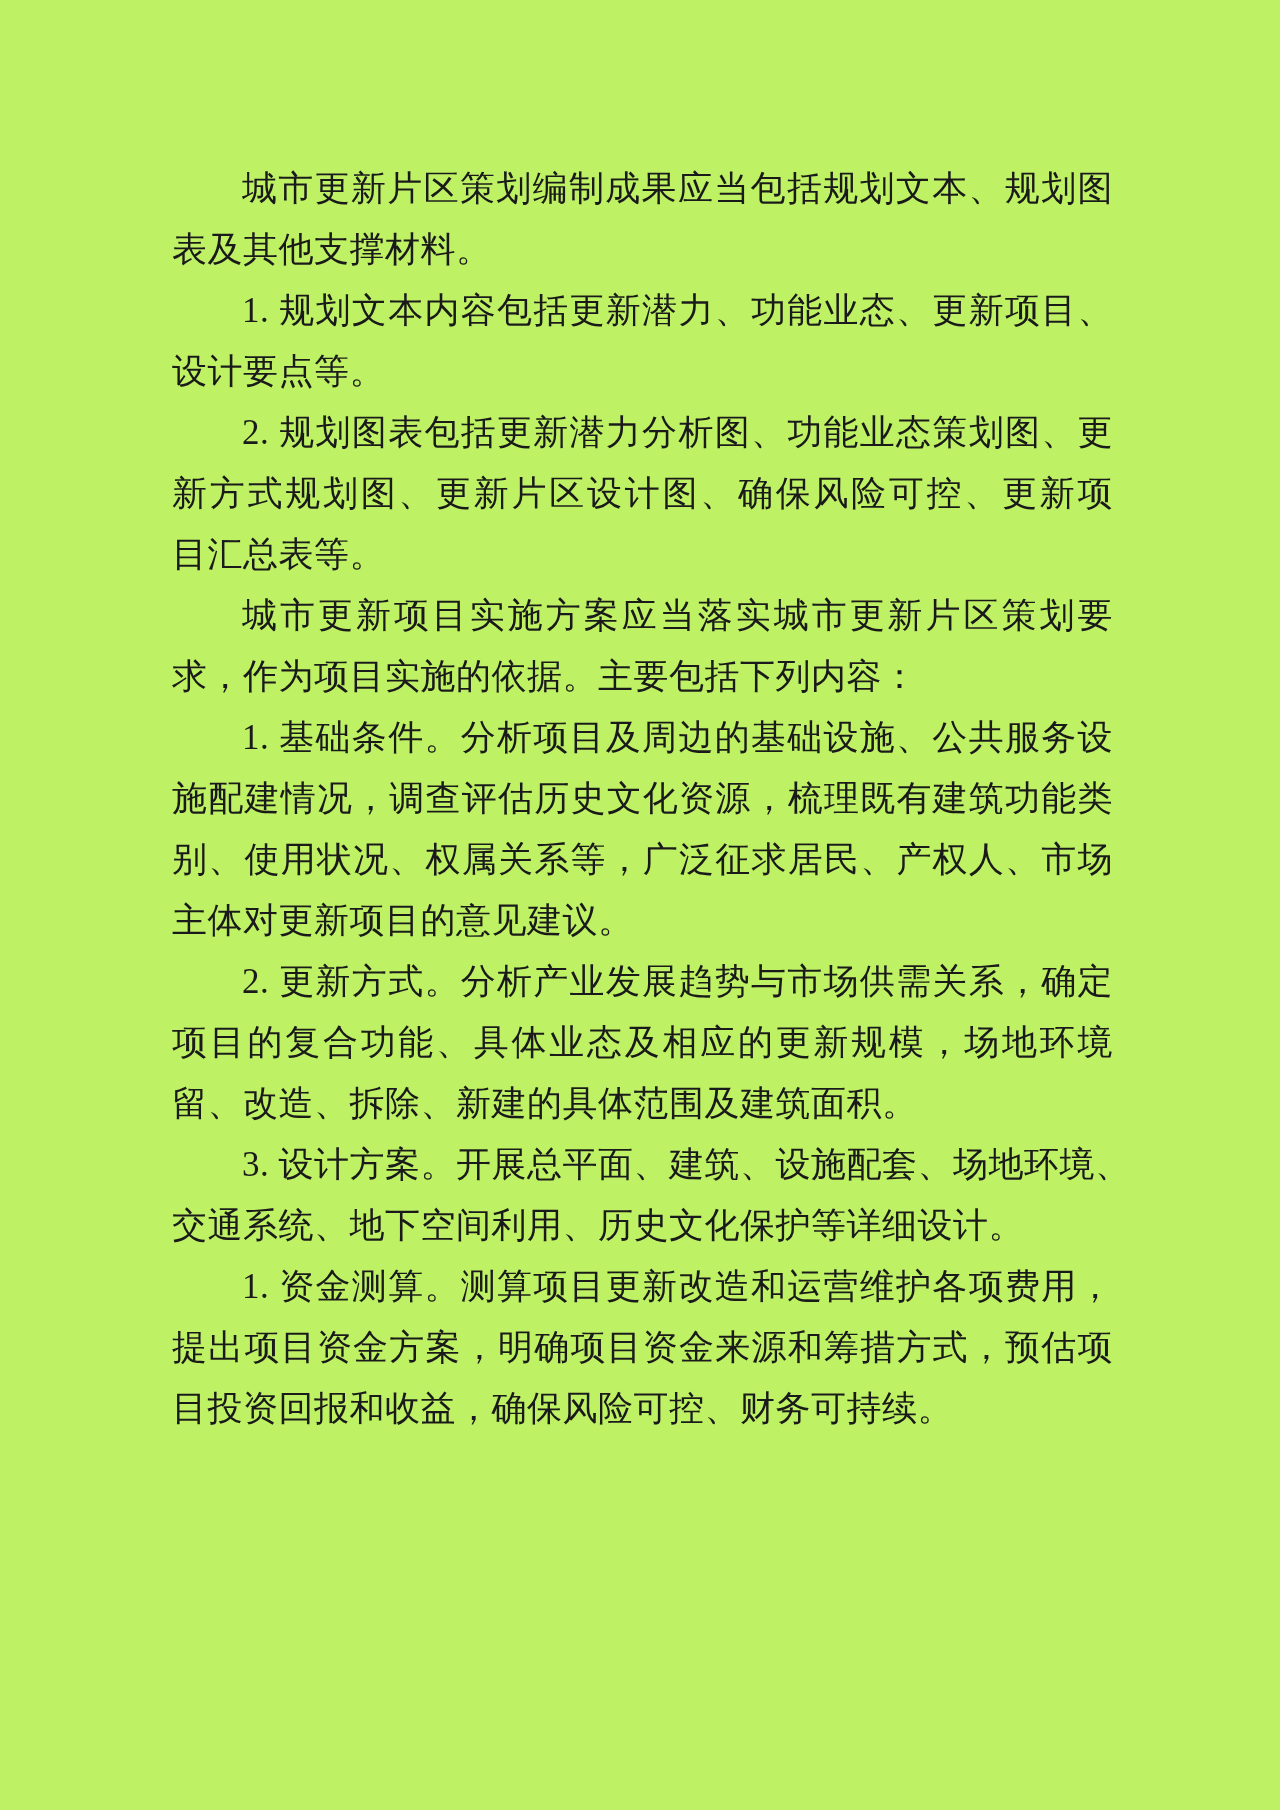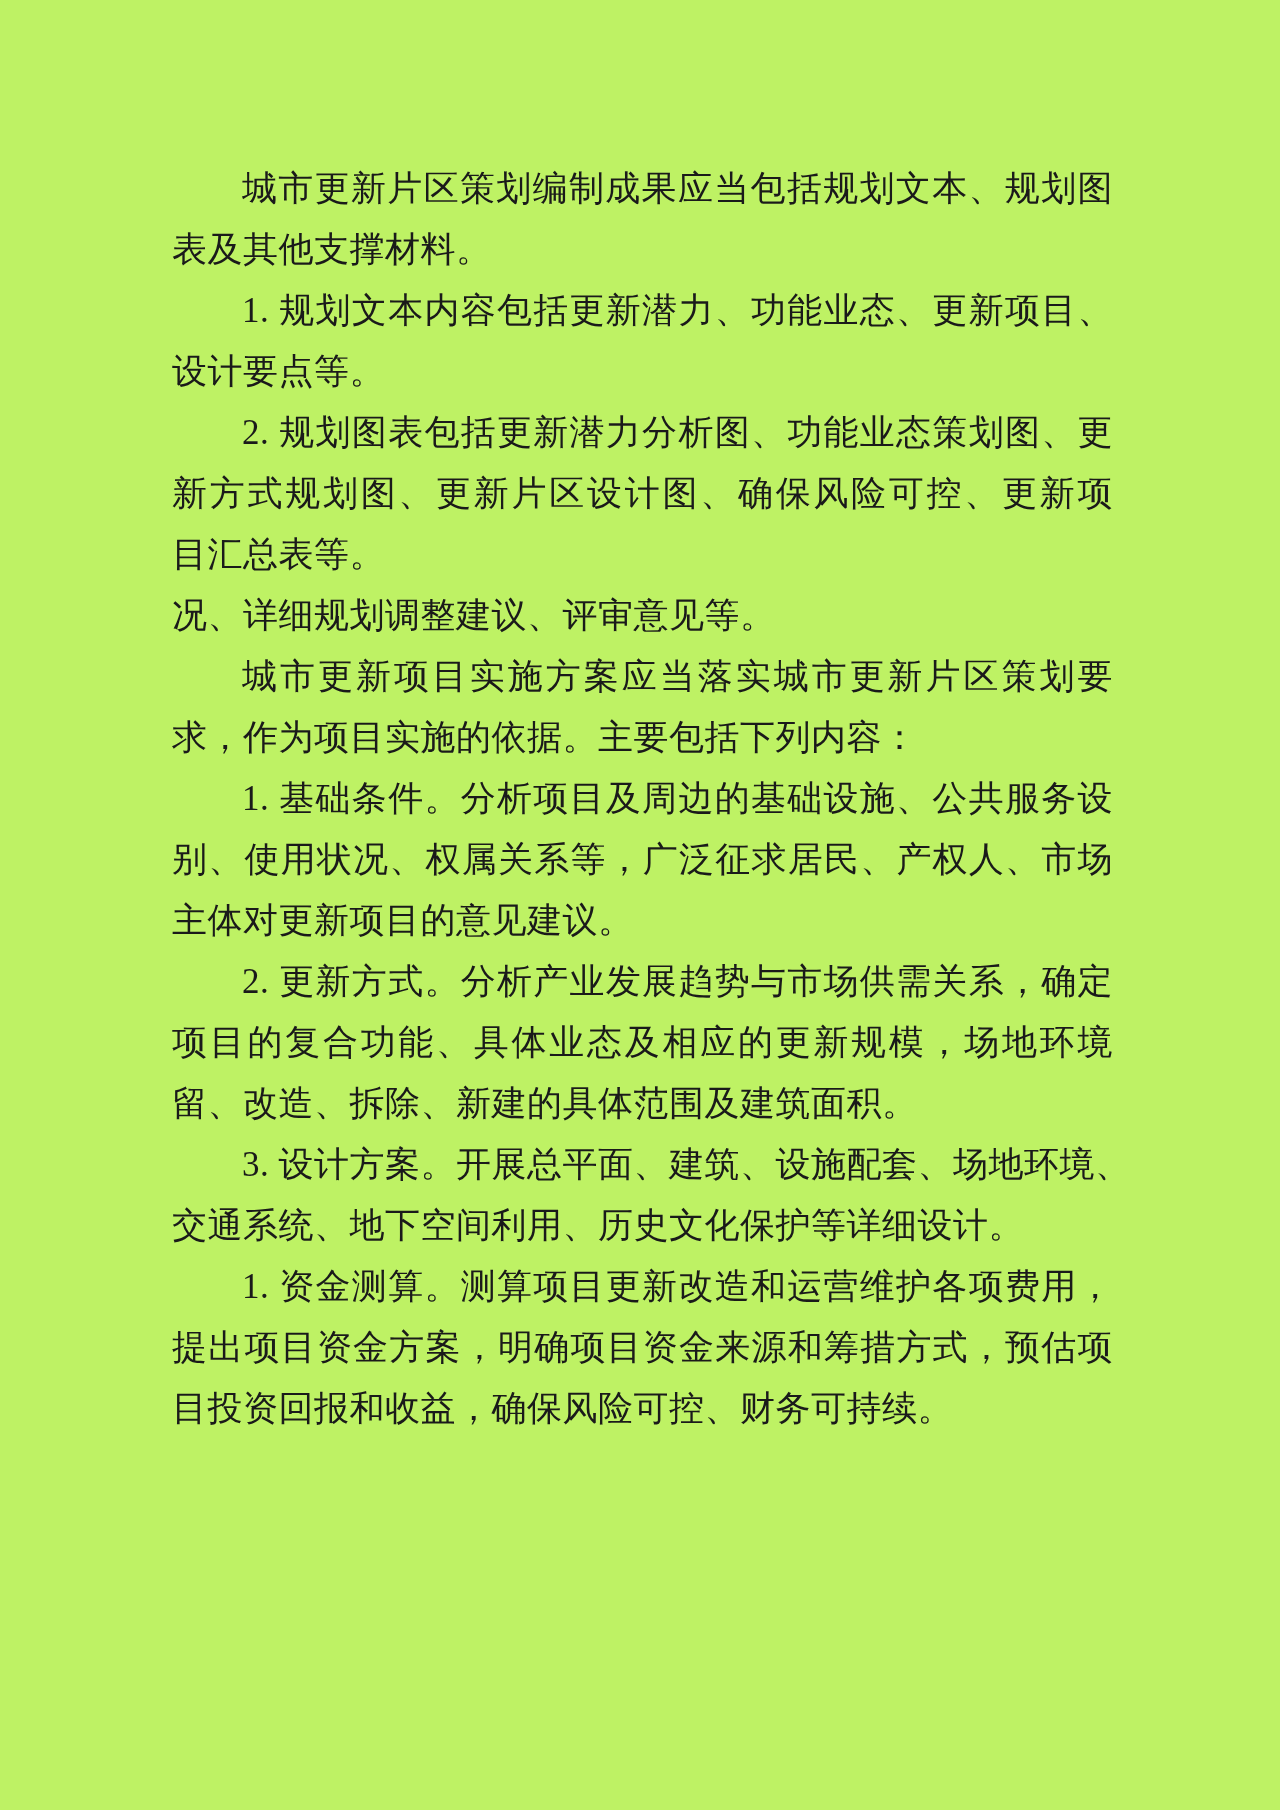--- a/index.html
+++ b/index.html
@@ -42,24 +42,24 @@
 <body>
 
 <div class="page">
   <div class="line indent">城市更新片区策划编制成果应当包括规划文本、规划图</div>
   <div class="line last">表及其他支撑材料。</div>
   <div class="line indent">1. 规划文本内容包括更新潜力、功能业态、更新项目、</div>
   <div class="line last">设计要点等。</div>
   <div class="line indent">2. 规划图表包括更新潜力分析图、功能业态策划图、更</div>
   <div class="line">新方式规划图、更新片区设计图、确保风险可控、更新项</div>
   <div class="line last">目汇总表等。</div>
-  <div class="line last">况、详细规划调整建议、评审意见等。</div>
   <div class="line indent">城市更新项目实施方案应当落实城市更新片区策划要</div>
   <div class="line last">求，作为项目实施的依据。主要包括下列内容：</div>
   <div class="line indent">1. 基础条件。分析项目及周边的基础设施、公共服务设</div>
+  <div class="line">施配建情况，调查评估历史文化资源，梳理既有建筑功能类</div>
   <div class="line">别、使用状况、权属关系等，广泛征求居民、产权人、市场</div>
   <div class="line last">主体对更新项目的意见建议。</div>
   <div class="line indent">2. 更新方式。分析产业发展趋势与市场供需关系，确定</div>
   <div class="line">项目的复合功能、具体业态及相应的更新规模，场地环境</div>
   <div class="line last">留、改造、拆除、新建的具体范围及建筑面积。</div>
   <div class="line indent">3. 设计方案。开展总平面、建筑、设施配套、场地环境、</div>
   <div class="line last">交通系统、地下空间利用、历史文化保护等详细设计。</div>
   <div class="line indent">1. 资金测算。测算项目更新改造和运营维护各项费用，</div>
   <div class="line">提出项目资金方案，明确项目资金来源和筹措方式，预估项</div>
   <div class="line last">目投资回报和收益，确保风险可控、财务可持续。</div>

